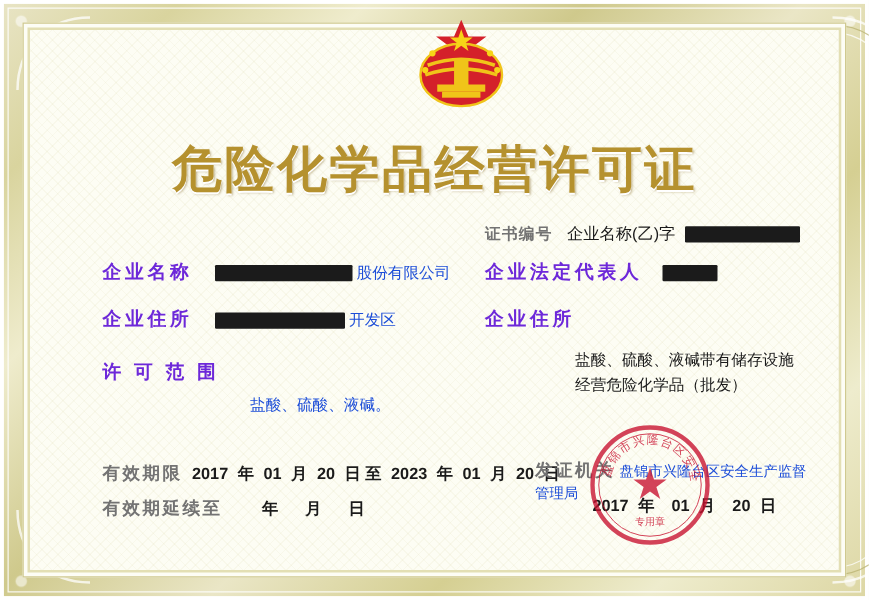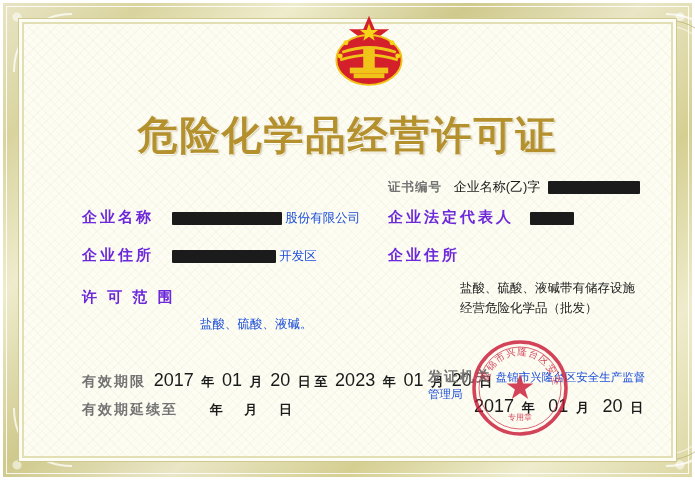--- a/index.html
+++ b/index.html
@@ -157,21 +157,21 @@
     text-align: left;
     font-size: 12.5px;
     line-height: 20px;
   }
 
   
   #row-valid { top: 200px; left: 42px; }
   #row-extend { top: 228px; left: 42px; }
   #row-issuer { top: 198px; left: 388px; }
   #row-issuedate { top: 226px; left: 430px; }
-  .date-num { font-size: 18px; padding: 0 4px; }
+  .date-num { font-size: 13px; padding: 0 4px; font-weight: bold; }
   .date-unit { font-size: 13px; font-weight: bold; }
 
   
   .seal {
     position: absolute;
     left: 470px;
     top: 338px;
     width: 100px;
     height: 100px;
     pointer-events: none;

